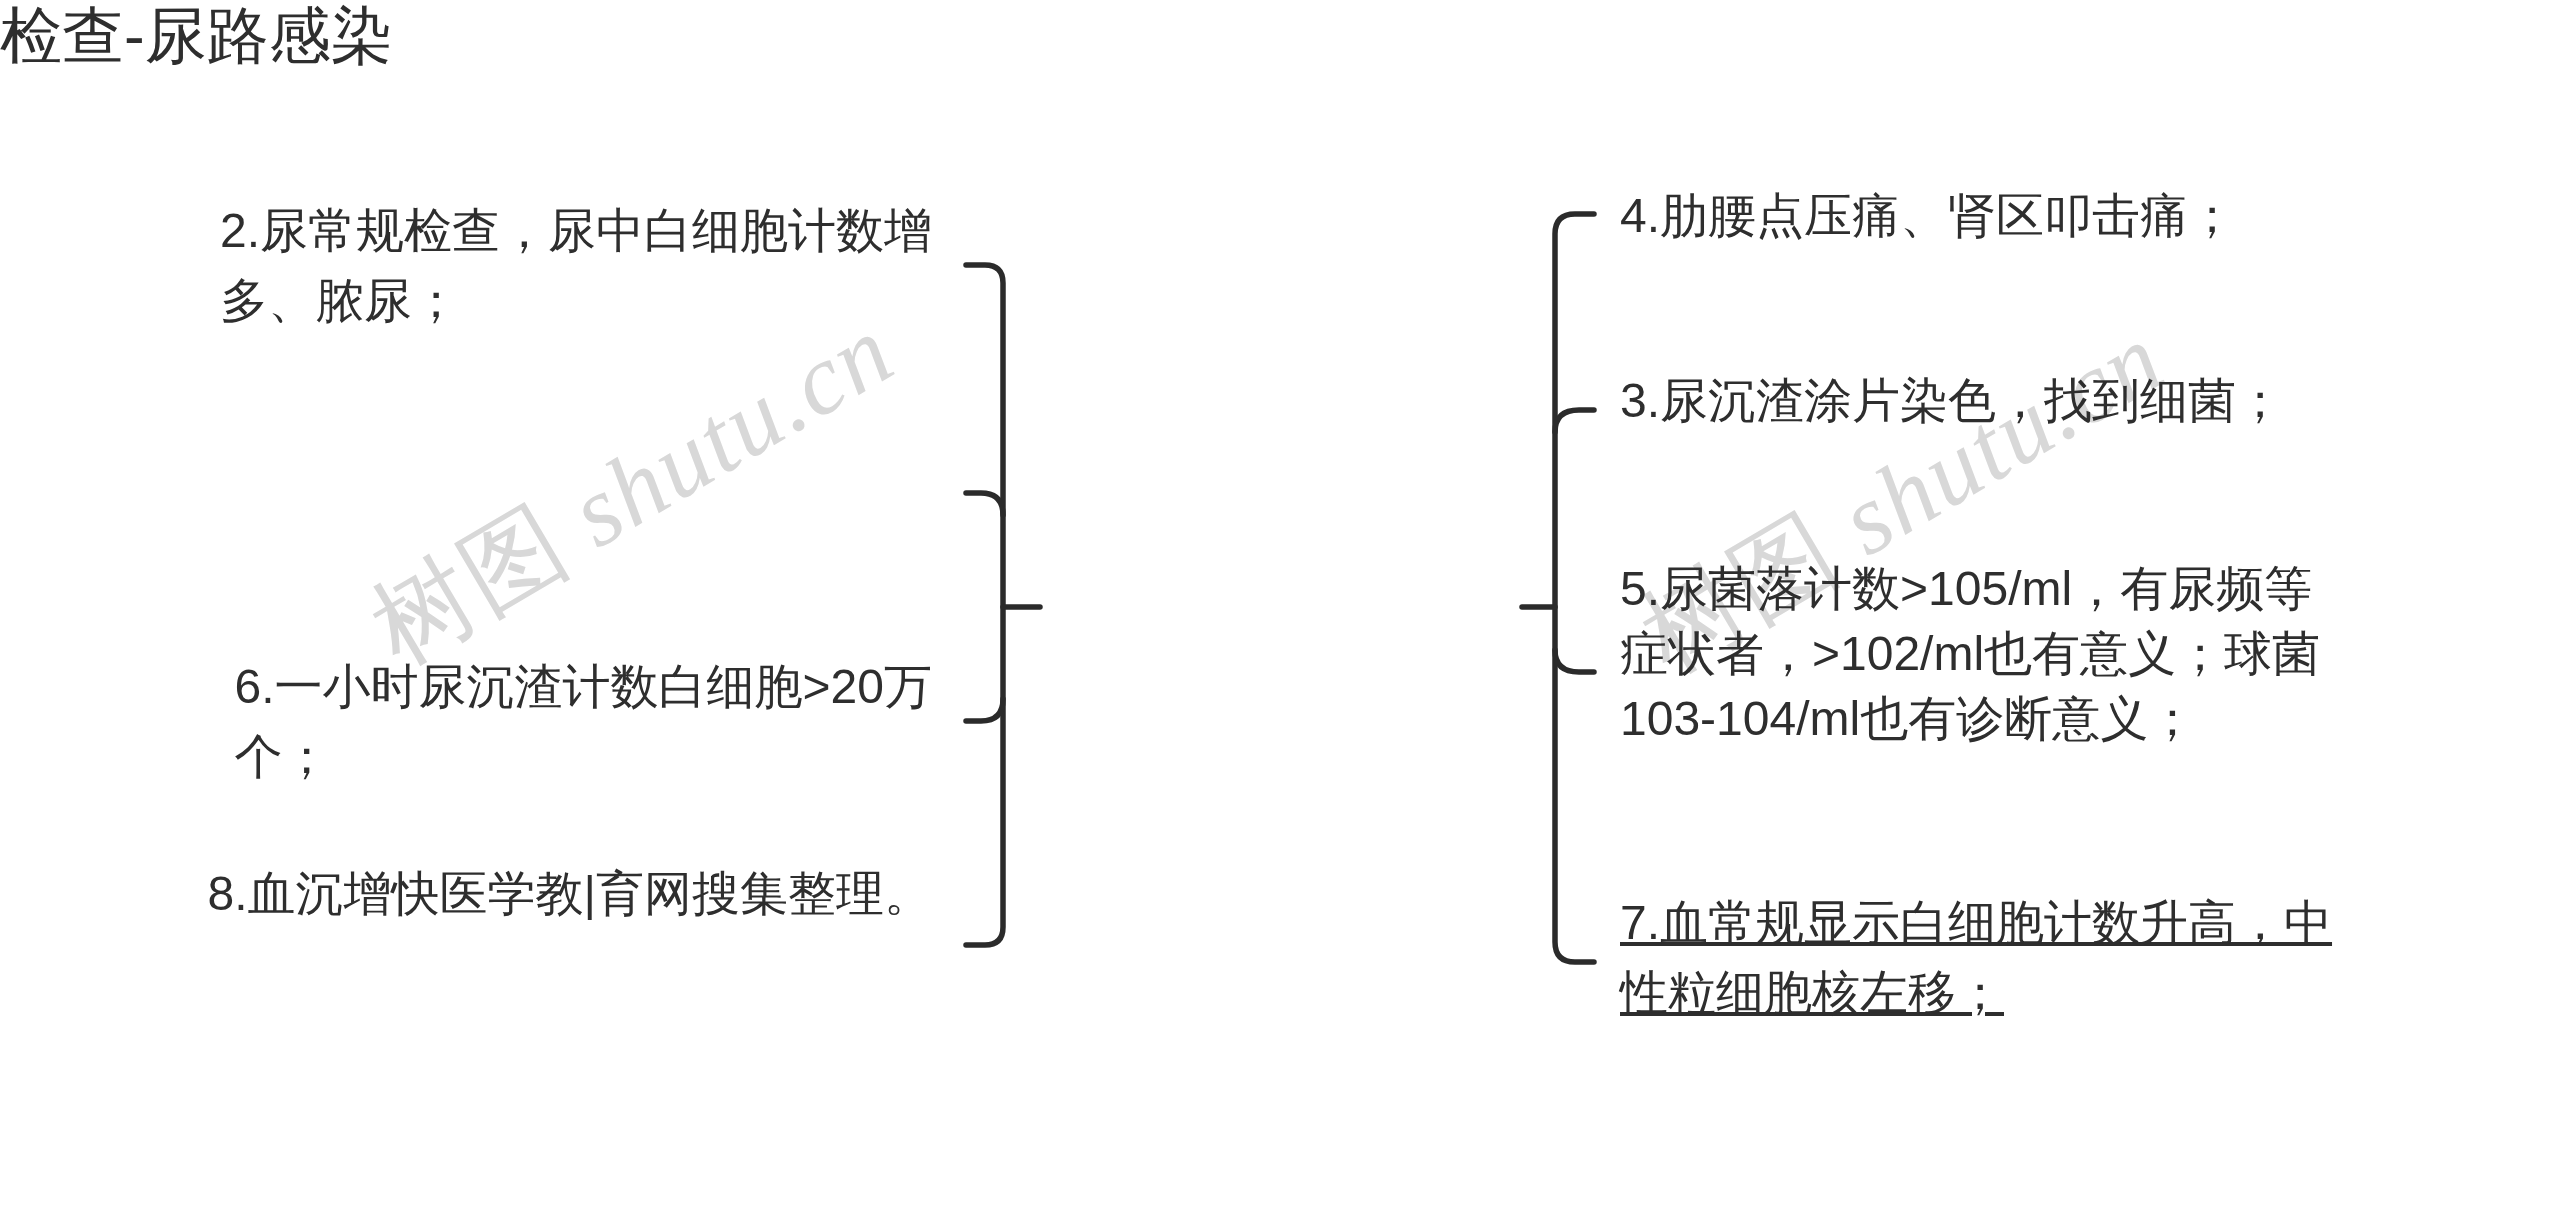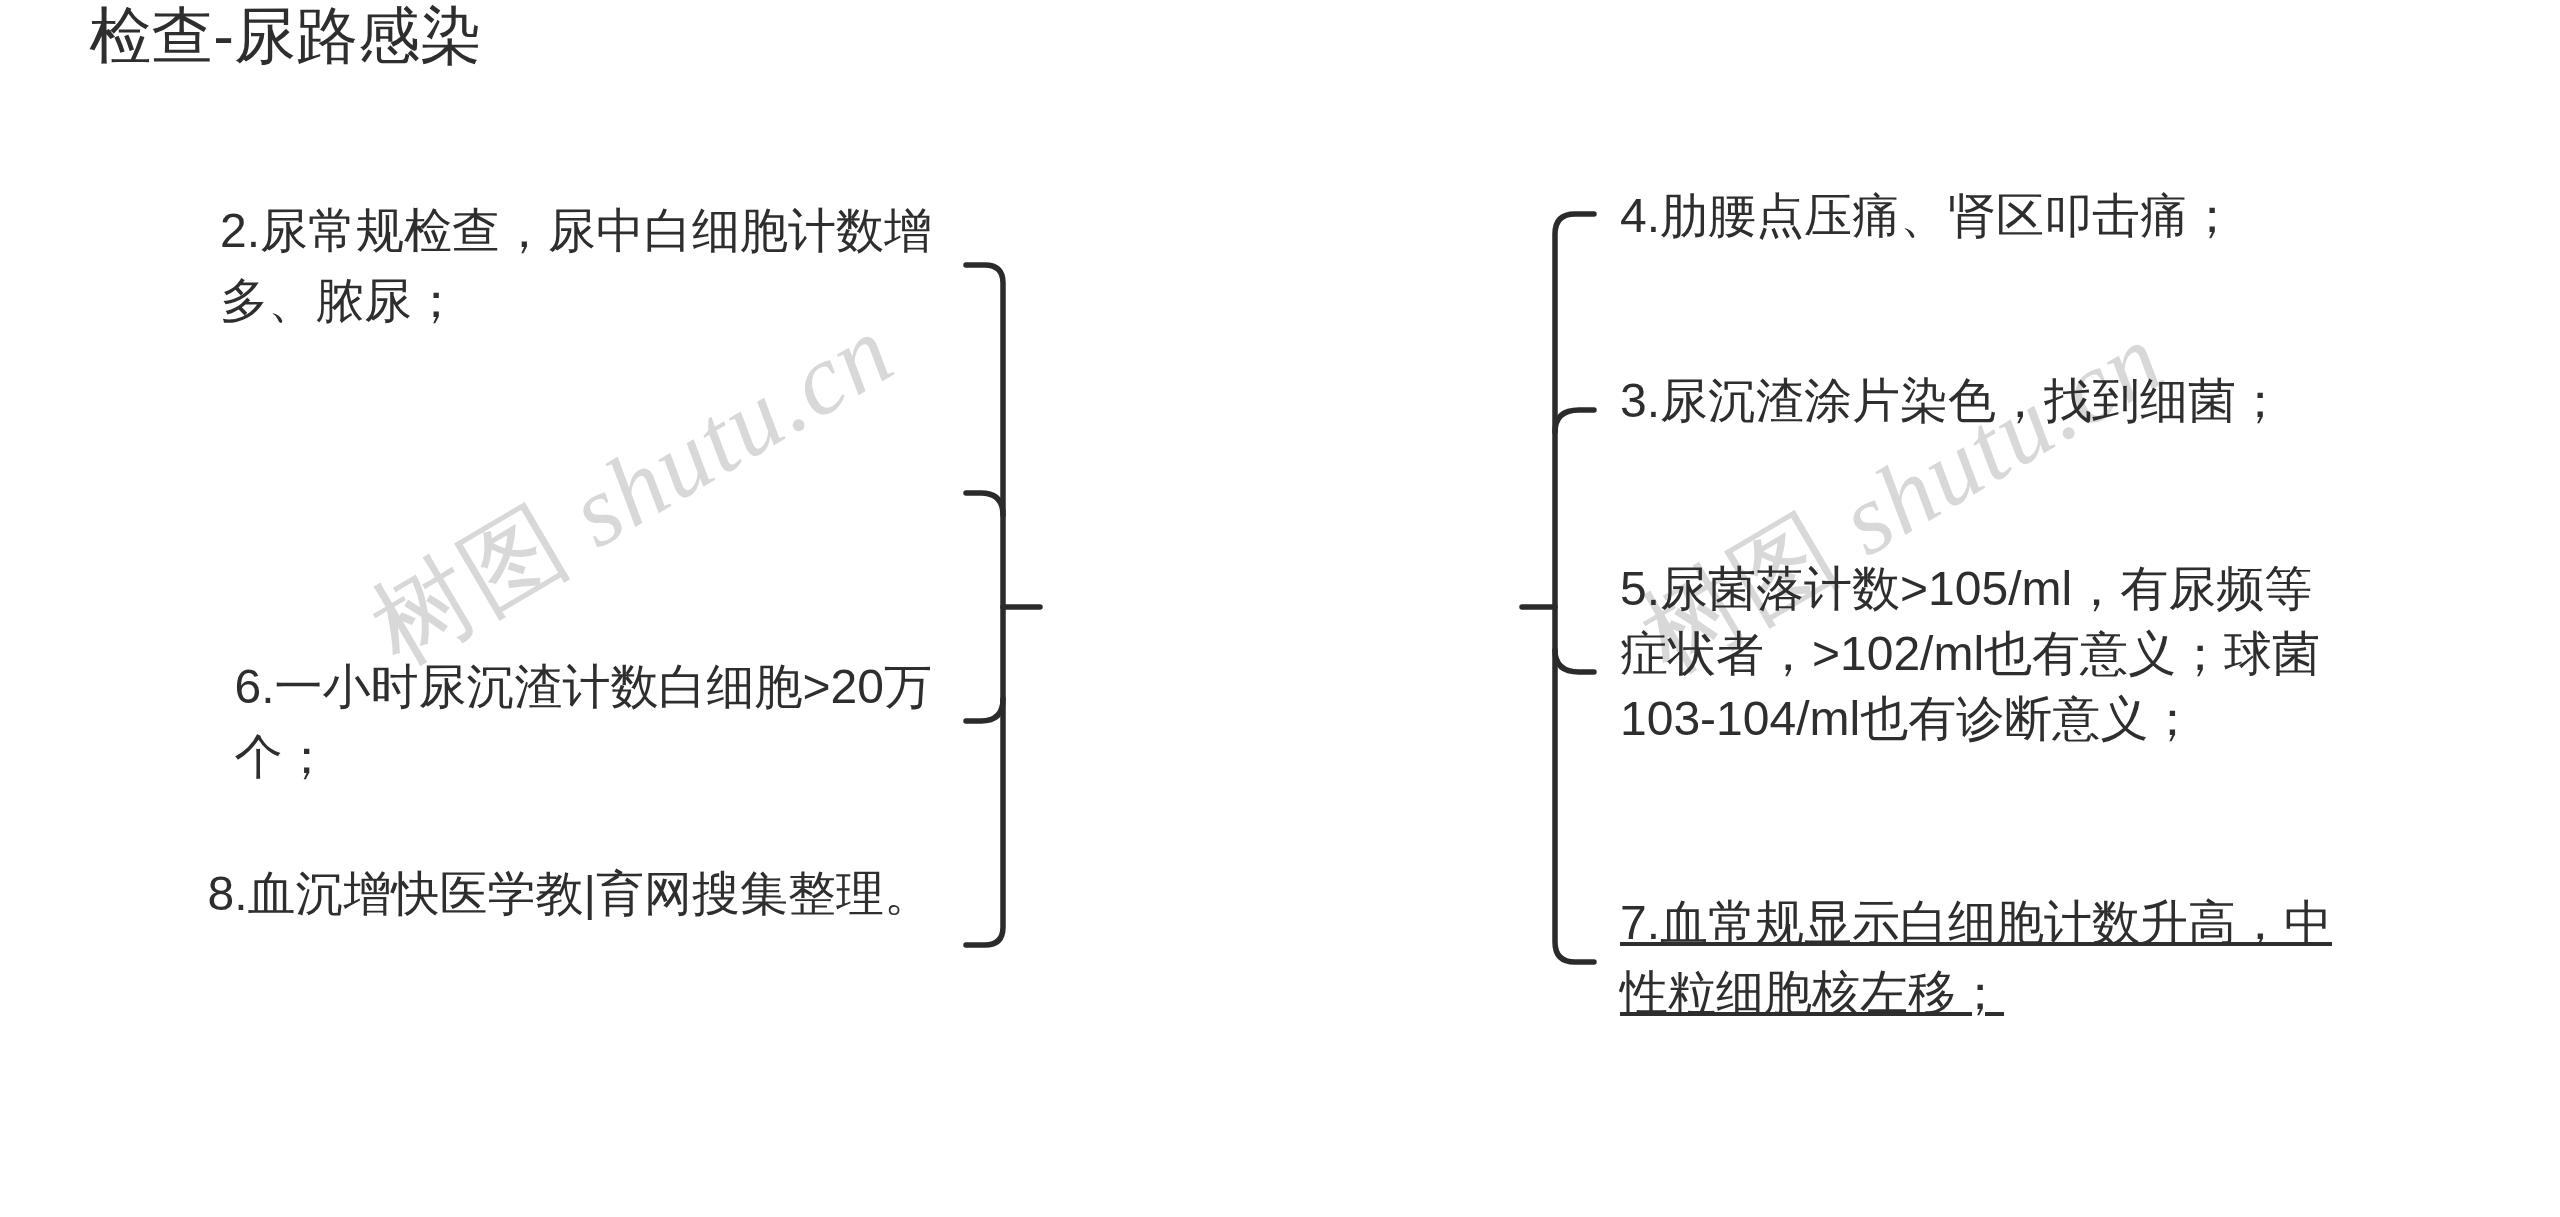--- a/index.html
+++ b/index.html
@@ -58,21 +58,21 @@
   .n2{top:196px;}
   .n4{top:468px;}
   .n6{top:652px;}
   .n8{top:859px;}
   .n1{top:181px;}
   .n3{top:366px;}
   .n5{top:556px;line-height:65px;}
   .n7{top:888px;text-decoration:underline;}
   .root-node{
     left:1040px;top:570px;width:482px;
-    text-align:right;
+    text-align:left;
     font-size:62px;line-height:72px;
     z-index:3;
   }
 </style>
 </head>
 <body>
 
 <div class="canvas">
 
   <div class="wm wm-left">

